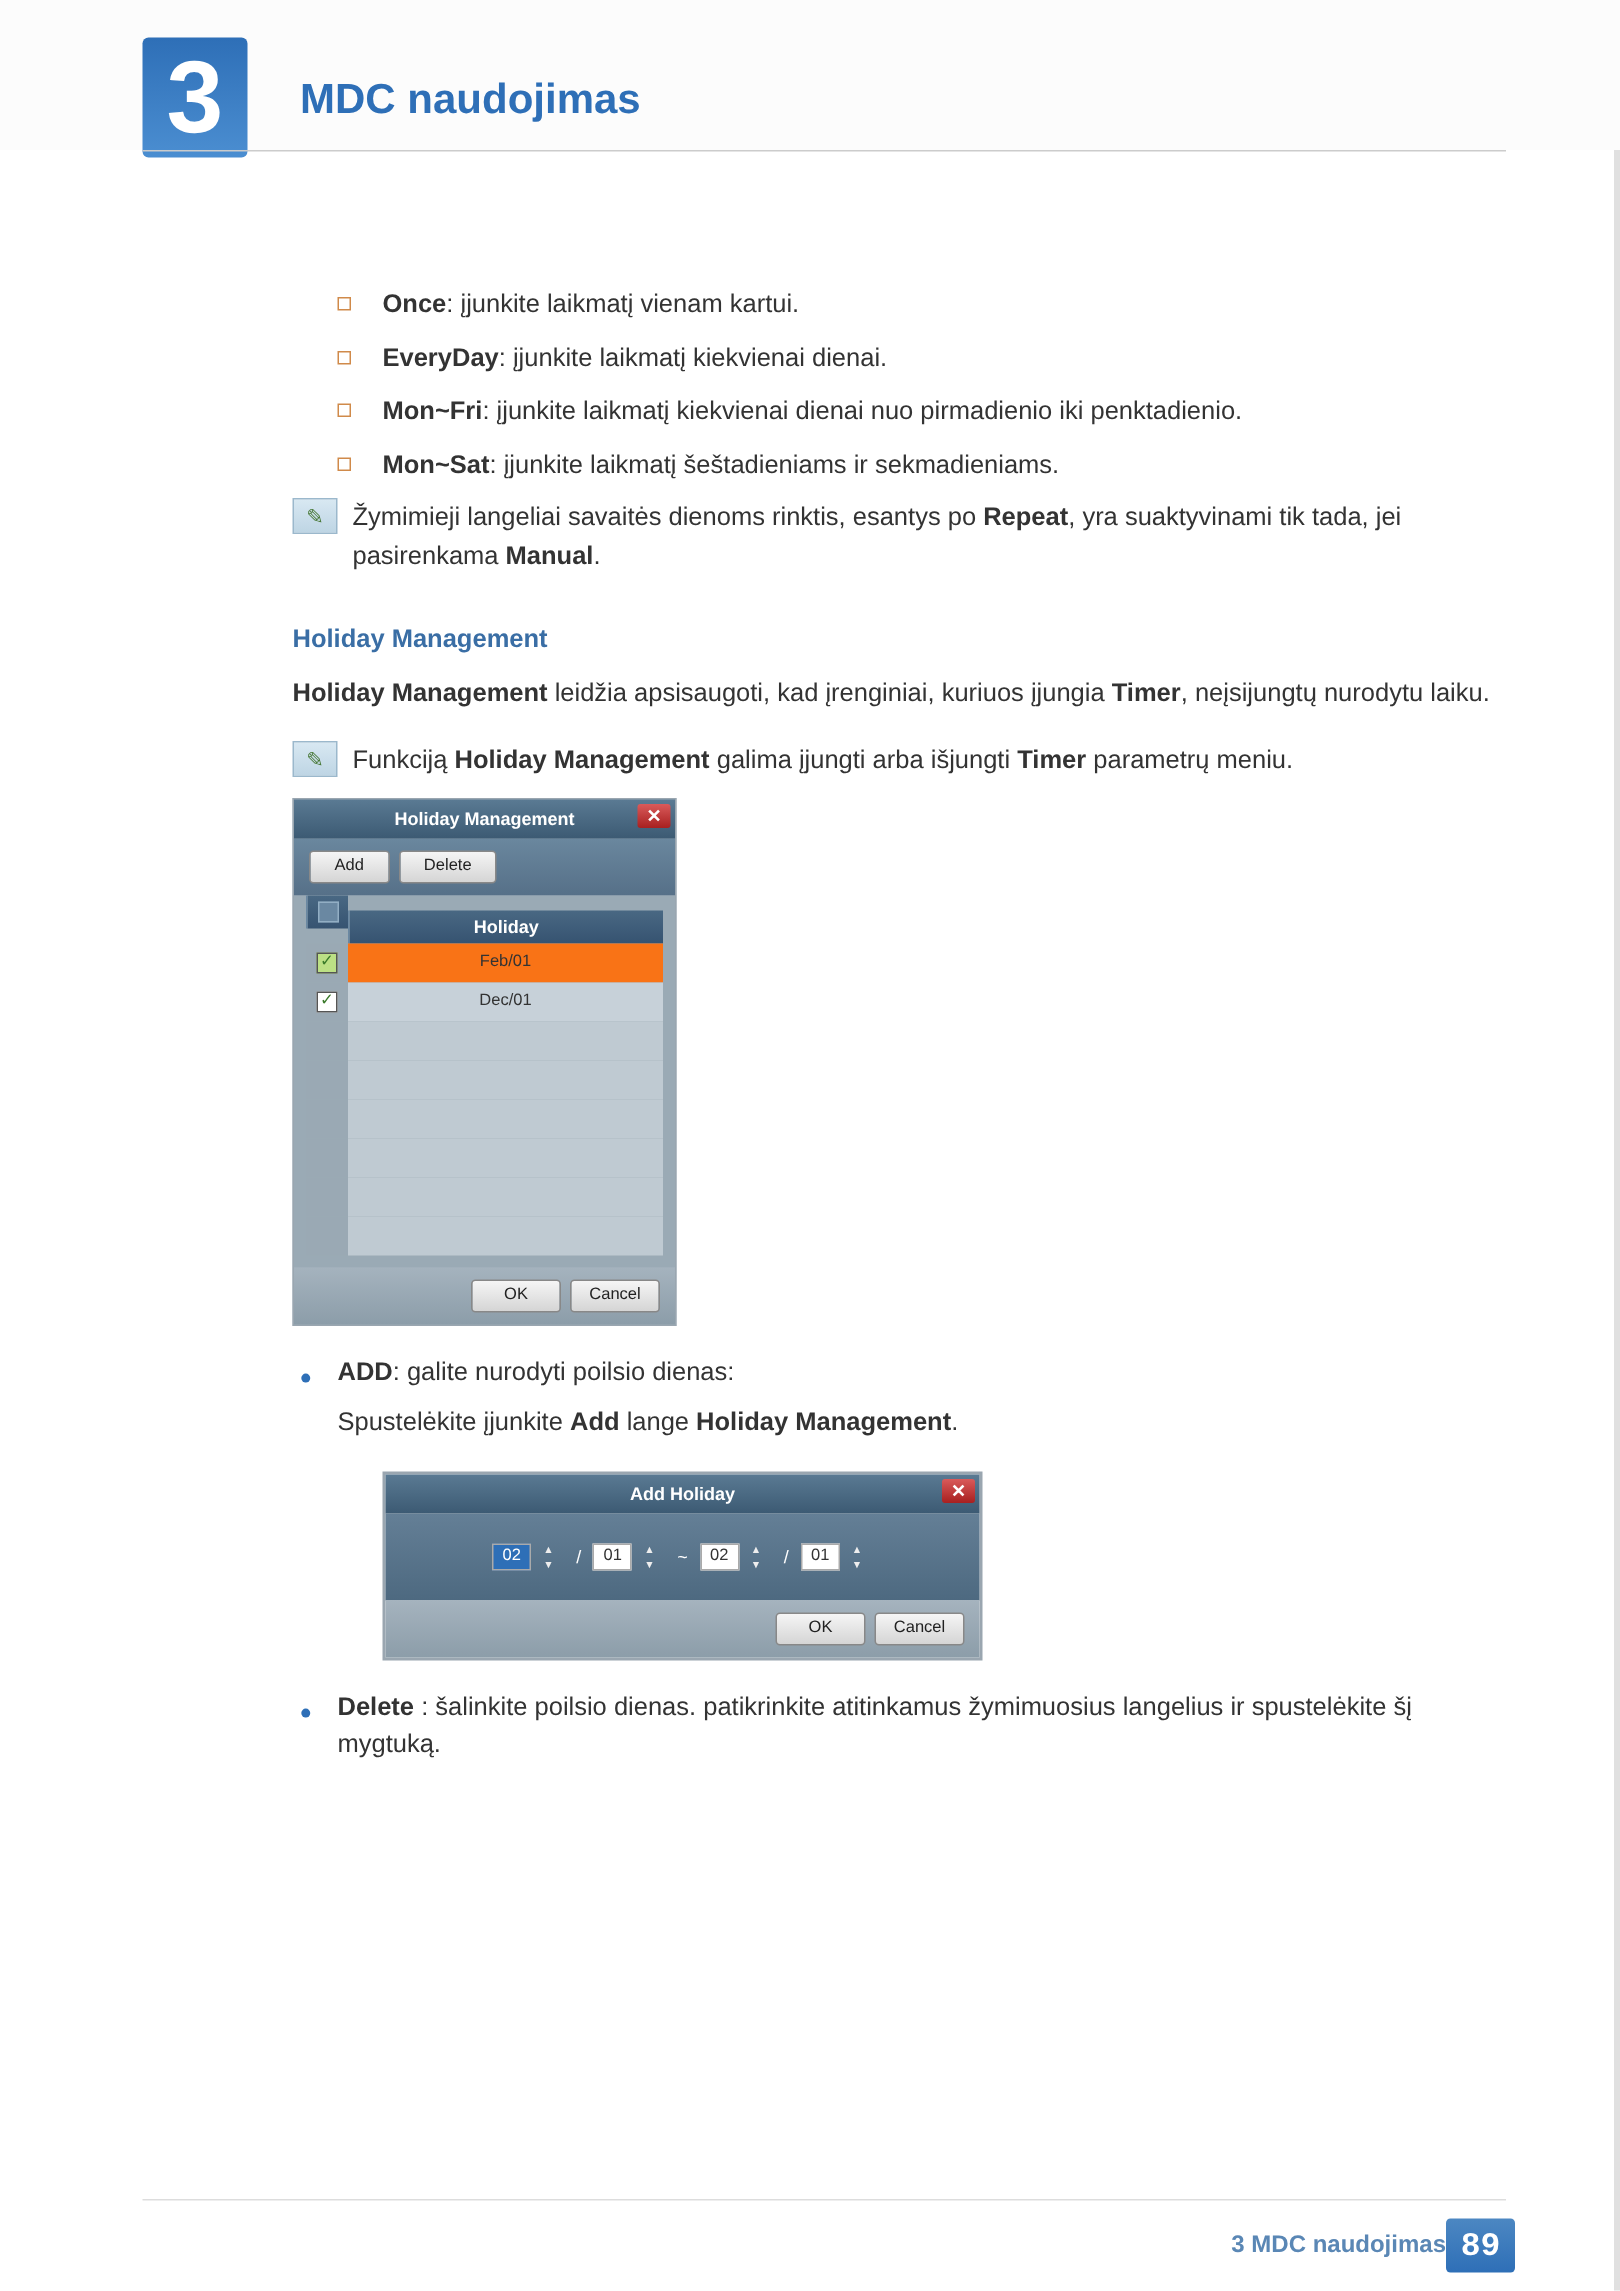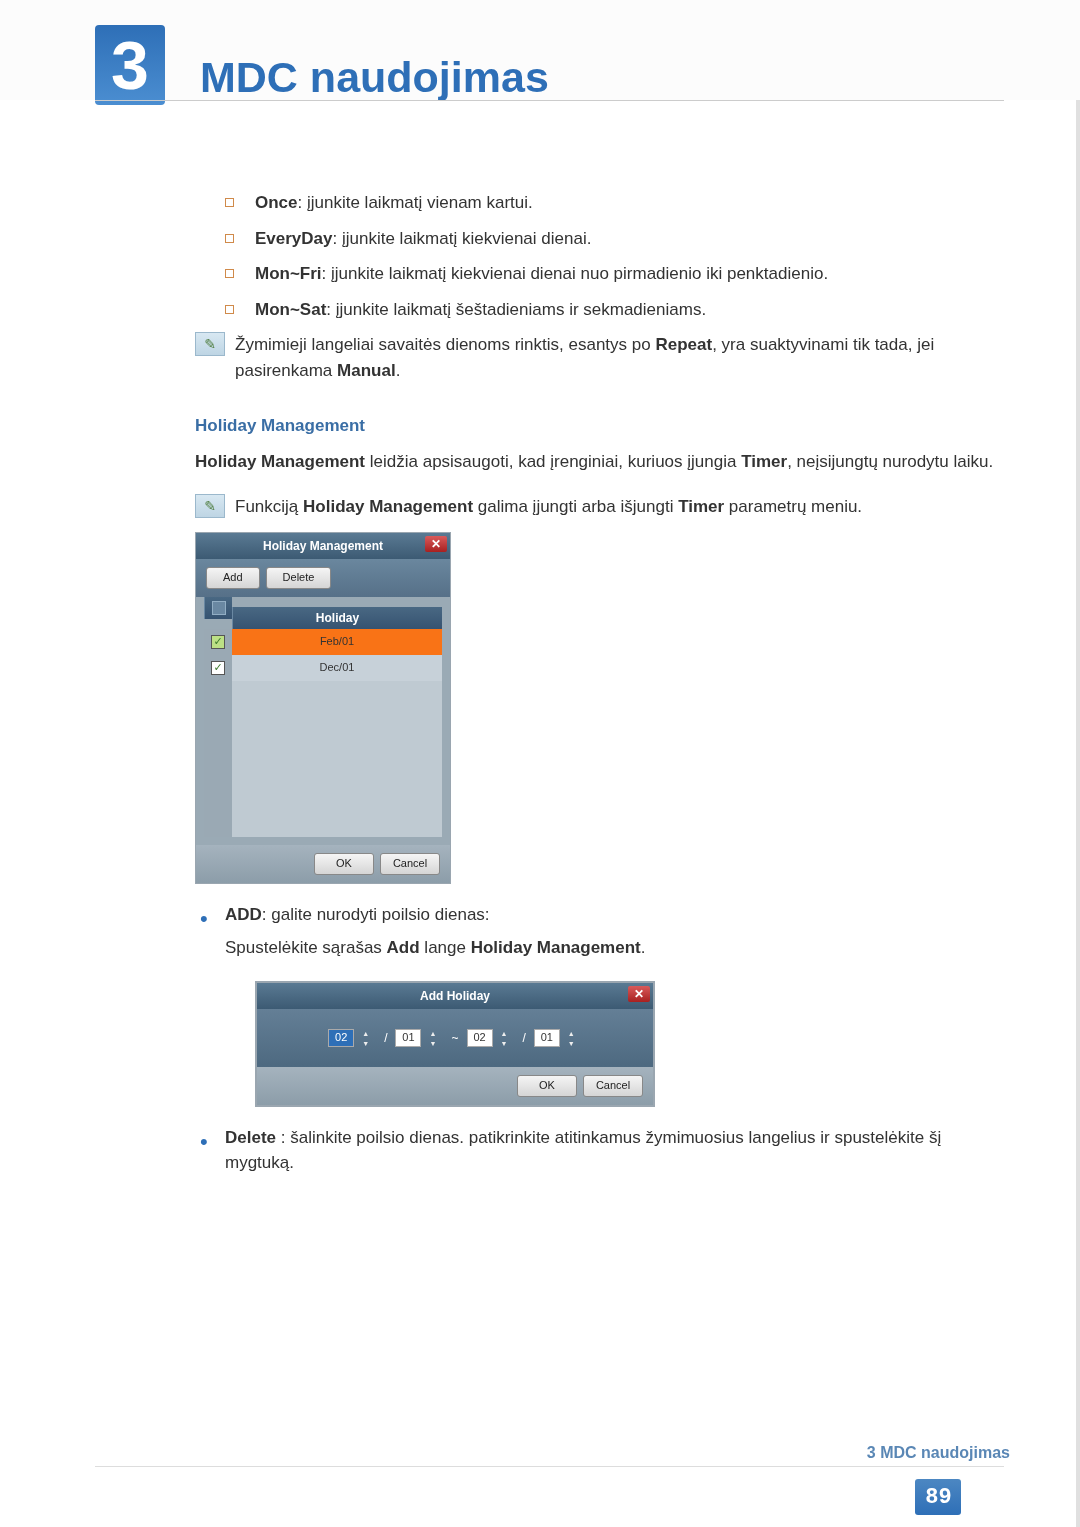--- a/index.html
+++ b/index.html
@@ -28,21 +28,21 @@
     background: linear-gradient(#2e6fb7,#4b8ed1);
     color: #fff;
     font-size: 68px;
     font-weight: bold;
     border-radius: 4px;
     display:flex; align-items:center; justify-content:center;
   }
   .chapter-title {
     position:absolute;
     top:45px; left:200px;
-    font-size:43px;
+    font-size:28px;
     font-weight:bold;
     color:#2e6fb7;
   }
   .header-line {
     position:absolute;
     top:100px; left:95px; right:76px;
     height:1px; background:#ccc;
   }
 
   
@@ -161,21 +161,21 @@
     width:14px; height:18px;
     display:flex; flex-direction:column;
     font-size:7px; color:#eee;
   }
   .spin::before { content:"▲"; }
   .spin::after { content:"▼"; }
 
   
   .footer {
     position:absolute; bottom:12px; right:70px;
-    display:flex; align-items:center; gap:14px;flex-direction:column;
+    display:flex; align-items:center; 
   }
   .footer-text { color:#5a87b5; font-weight:bold; font-size:16px; }
   .footer-page {
     width:46px; height:36px;
     background:linear-gradient(#4c87c2,#2e6fb7);
     color:#fff; font-size:22px; font-weight:bold;
     display:flex; align-items:center; justify-content:center;
     border-radius:3px;
     font-family:Liberation Mono, monospace;
   }
@@ -275,21 +275,21 @@
     <div class="footbar">
       <div class="btn3d" style="width:60px">OK</div>
       <div class="btn3d" style="width:60px">Cancel</div>
     </div>
   </div>
 
   <div class="dot-list">
     <div class="dot-item">
       <b>ADD</b><span>: galite nurodyti poilsio dienas:</span>
       <div class="sub">
-        <span>Spustelėkite sąrašas </span><b>Add</b><span> lange </span><b>Holiday Management</b><span>.</span>
+        <span>Spustelėkite įjunkite </span><b>Add</b><span> lange </span><b>Holiday Management</b><span>.</span>
       </div>
 
       
       <div class="dialog2">
         <div class="dtitlebar">
           <span>Add Holiday</span>
           <div class="closex">✕</div>
         </div>
         <div class="body2">
           <div class="numbox hl">02</div>

